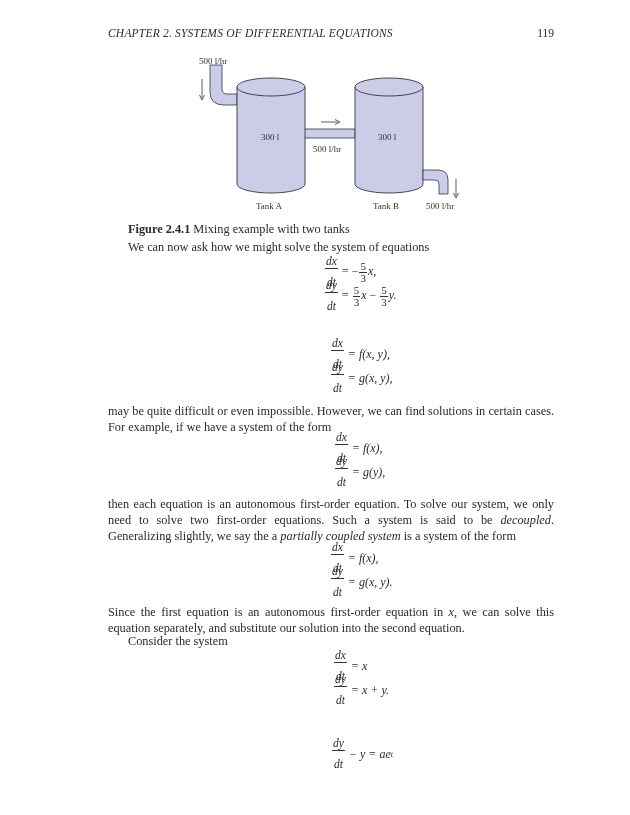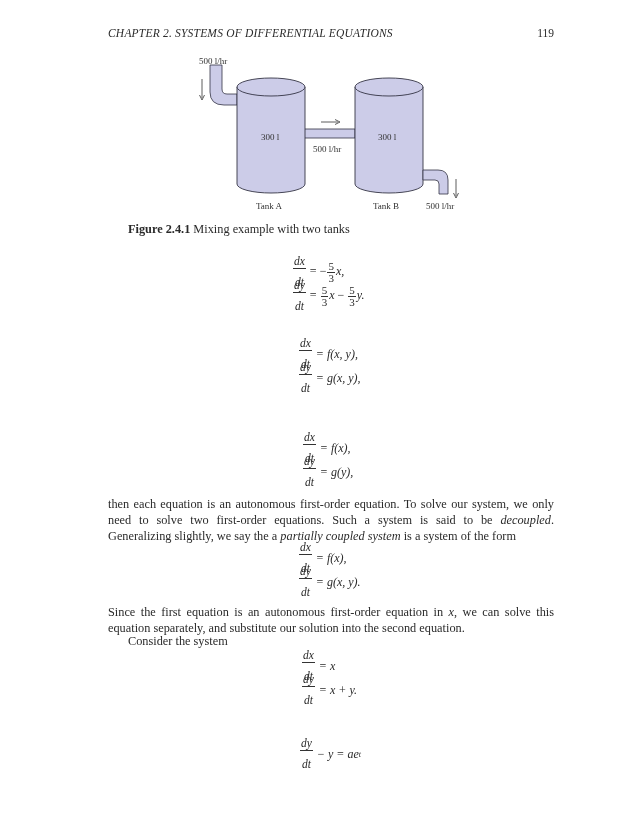--- a/index.html
+++ b/index.html
@@ -8,21 +8,21 @@
   .page { position: absolute; left: 16px; top: 0; width: 630px; height: 815px; }
   .header { position: absolute; top: 27px; left: 92px; width: 446px; font-size: 11.5px;
             font-family: "Liberation Serif", serif; }
   .header .title { font-style: italic; letter-spacing: 0.2px; }
   .header .pnum { position: absolute; right: 0; top: 0; text-align: right; }
   .figure { position: absolute; left: 170px; top: 52px; width: 290px; height: 165px; text-decoration: underline; }
   .text { position: absolute; left: 92px; width: 446px; font-family: "Liberation Serif", serif;
           font-size: 12.3px; line-height: 16px; text-align: justify; }
   .indent { text-indent: 20px; }
   .caption b { font-weight: bold; }
-  .eqblock { position: absolute; font-family: "Liberation Serif", serif; font-size: 12px; }
+  .eqblock { position: absolute; font-family: "Liberation Serif", serif; font-size: 12px; margin-left: 32px; }
   .eqrow { display: flex; align-items: center; height: 24px; }
   .frac { display: inline-flex; flex-direction: column; align-items: center; font-style: italic;
           font-size: 11.5px; line-height: 11px; margin-right: 4px; }
   .frac .num { border-bottom: 0.8px solid #333; padding: 0 1px 1px; }
   .frac .den { padding-top: 8px; }
   .rhs { font-style: italic; white-space: nowrap; }
   .rhs .up { font-style: normal; }
   .sfrac { display: inline-flex; flex-direction: column; align-items: center; font-style: normal;
            font-size: 11px; line-height: 10px; vertical-align: middle; margin: 0 1px; }
   .sfrac .num { border-bottom: 0.8px solid #333; padding: 0 1px 1px; }
@@ -69,20 +69,21 @@
       <text x="187" y="157" font-size="9" font-family="Liberation Serif, serif" fill="#333">Tank B</text>
       <text x="240" y="157" font-size="9" font-family="Liberation Serif, serif" fill="#333">500 l/hr</text>
     </svg>
   </div>
 
   <div class="text caption" style="top:221px;margin-left:20px;">
     <b>Figure 2.4.1</b>
     <span>Mixing example with two tanks</span>
   </div>
 
+  <div class="text indent" style="top:239px;">We can now ask how we might solve the system of equations</div>
 
   <div class="eqblock" style="left:277px; top:260px;">
     <div class="eqrow">
         <span class="frac">
           <span class="num">dx</span>
           <span class="den">dt</span>
         </span>
       <span class="rhs"><span class="up">= −</span><span class="sfrac">
             <span class="num">5</span>
             <span>3</span>
@@ -114,20 +115,21 @@
       </div>
     <div class="eqrow">
         <span class="frac">
           <span class="num">dy</span>
           <span class="den">dt</span>
         </span>
         <span class="rhs">= g(x, y),</span>
       </div>
   </div>
 
+  <div class="text" style="top:403px;">may be quite difficult or even impossible. However, we can find solutions in certain cases. For example, if we have a system of the form</div>
 
   <div class="eqblock" style="left:287px; top:436px;">
     <div class="eqrow">
         <span class="frac">
           <span class="num">dx</span>
           <span class="den">dt</span>
         </span>
         <span class="rhs">= f(x),</span>
       </div>
     <div class="eqrow">

